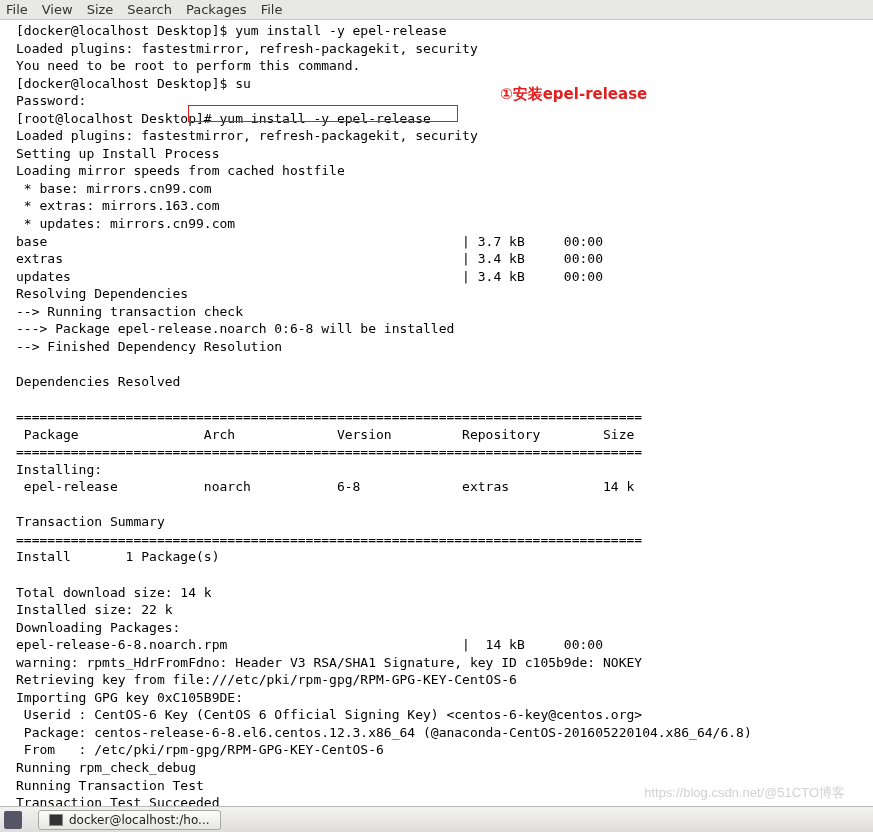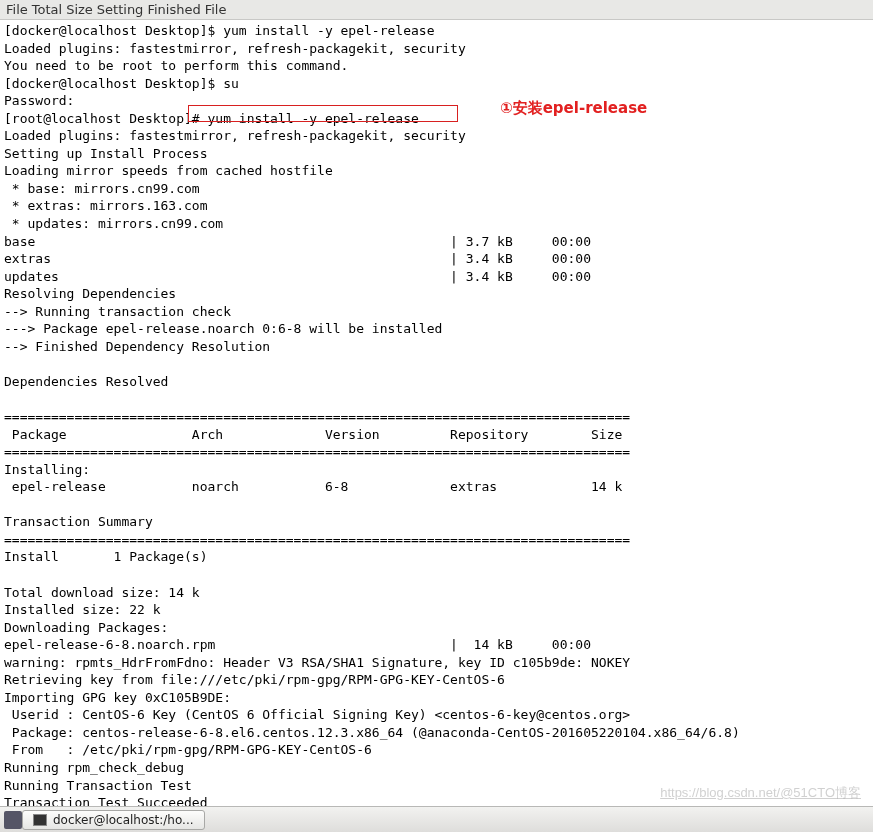--- a/index.html
+++ b/index.html
@@ -10,75 +10,74 @@
       width: 873px;
       height: 832px;
       position: relative;
       overflow: hidden;
     }
     .menubar {
       background: #e8e8e6;
       border-bottom: 1px solid #c8c8c6;
       padding: 2px 6px;
       display: flex;
-      gap: 4px;
+      gap: 14px;
       font-family: "DejaVu Sans", sans-serif;
       font-size: 13px;
       color: #333;
     }
     .menubar span {
       cursor: pointer;
     }
     .terminal {
-      padding: 2px 4px;
+      padding: 2px 16px;
       white-space: pre;
       line-height: 1.35;
       color: #000;
       position: relative;
     }
     .annotation-box {
       position: absolute;
       border: 1.5px solid #d82020;
       top: 105px;
       left: 188px;
       width: 270px;
       height: 17px;
       pointer-events: none;
     }
     .annotation-text {
       position: absolute;
-      top: 99px;
+      top: 85px;
       left: 500px;
       color: #e22020;
       font-weight: bold;
       font-size: 15px;
       font-family: "DejaVu Sans", sans-serif;
       pointer-events: none;
     }
     .watermark {
       position: absolute;
-      right: 12px;
+      right: 28px;
       bottom: 30px;
       color: rgba(120,120,120,0.35);
       font-size: 13px;
       font-family: sans-serif;
-      text-decoration: underline;
     }
     .taskbar {
       position: absolute;
       bottom: 0;
       left: 0;
       right: 0;
       height: 26px;
       background: linear-gradient(#f2f2f0, #dedddb);
       border-top: 1px solid #b8b8b6;
       display: flex;
       align-items: center;
       padding: 0 4px;
-      gap: 0;
+      gap: 16px;
     }
     .taskbar-icon {
       width: 18px;
       height: 18px;
       background: #556;
       border-radius: 2px;
       display: inline-block;
     }
     .taskbar-button {
       display: inline-flex;
@@ -99,24 +98,24 @@
       background: #333;
       border: 1px solid #888;
       display: inline-block;
     }
   </style>
 </head>
 <body>
 
 <div class="menubar">
   <span>File</span>
-  <span>Total</span>
+  <span>View</span>
   <span>Size</span>
-  <span>Setting</span>
-  <span>Finished</span>
+  <span>Search</span>
+  <span>Packages</span>
   <span>File</span>
 </div>
 
 <div class="terminal">[docker@localhost Desktop]$ yum install -y epel-release
 Loaded plugins: fastestmirror, refresh-packagekit, security
 You need to be root to perform this command.
 [docker@localhost Desktop]$ su
 Password: 
 [root@localhost Desktop]# yum install -y epel-release
 Loaded plugins: fastestmirror, refresh-packagekit, security

